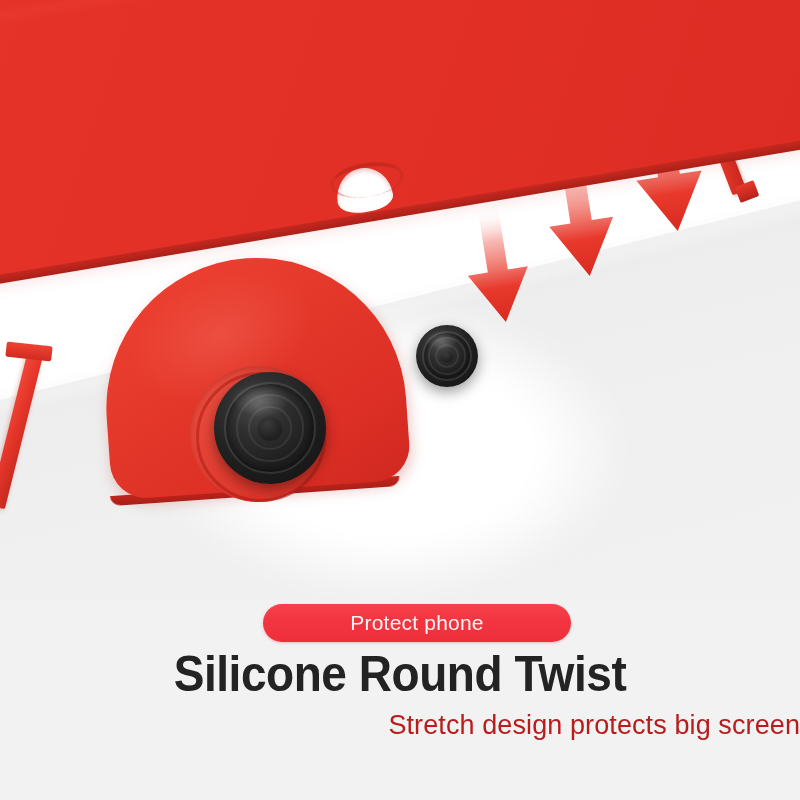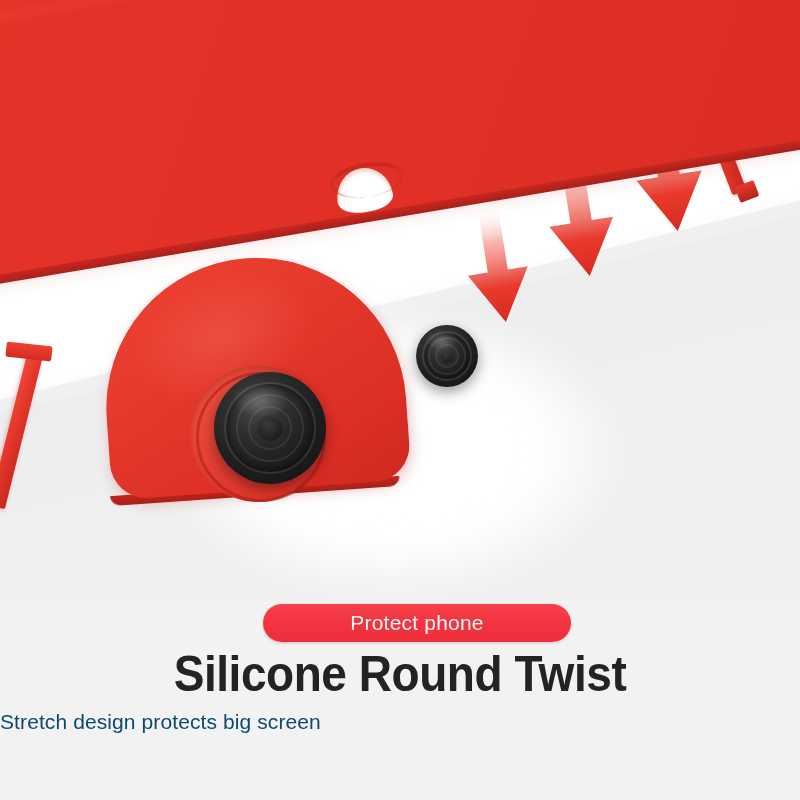--- a/index.html
+++ b/index.html
@@ -370,24 +370,24 @@
     color: #232323;
     letter-spacing: -0.5px;
     transform: scaleX(0.92);
   }
 
   .subtitle {
     position: absolute;
     left: 0;
     top: 110px;
     width: 100%;
-    text-align: left;
-    font-size: 21px;
+    text-align: right;
+    font-size: 27px;
     font-weight: 400;
-    color: #0c4a6e;
+    color: #b91c1c;
     letter-spacing: 0.1px;
   }
 </style>
 </head>
 <body>
 
 <div id="page">
 
   <div class="photo">
 

